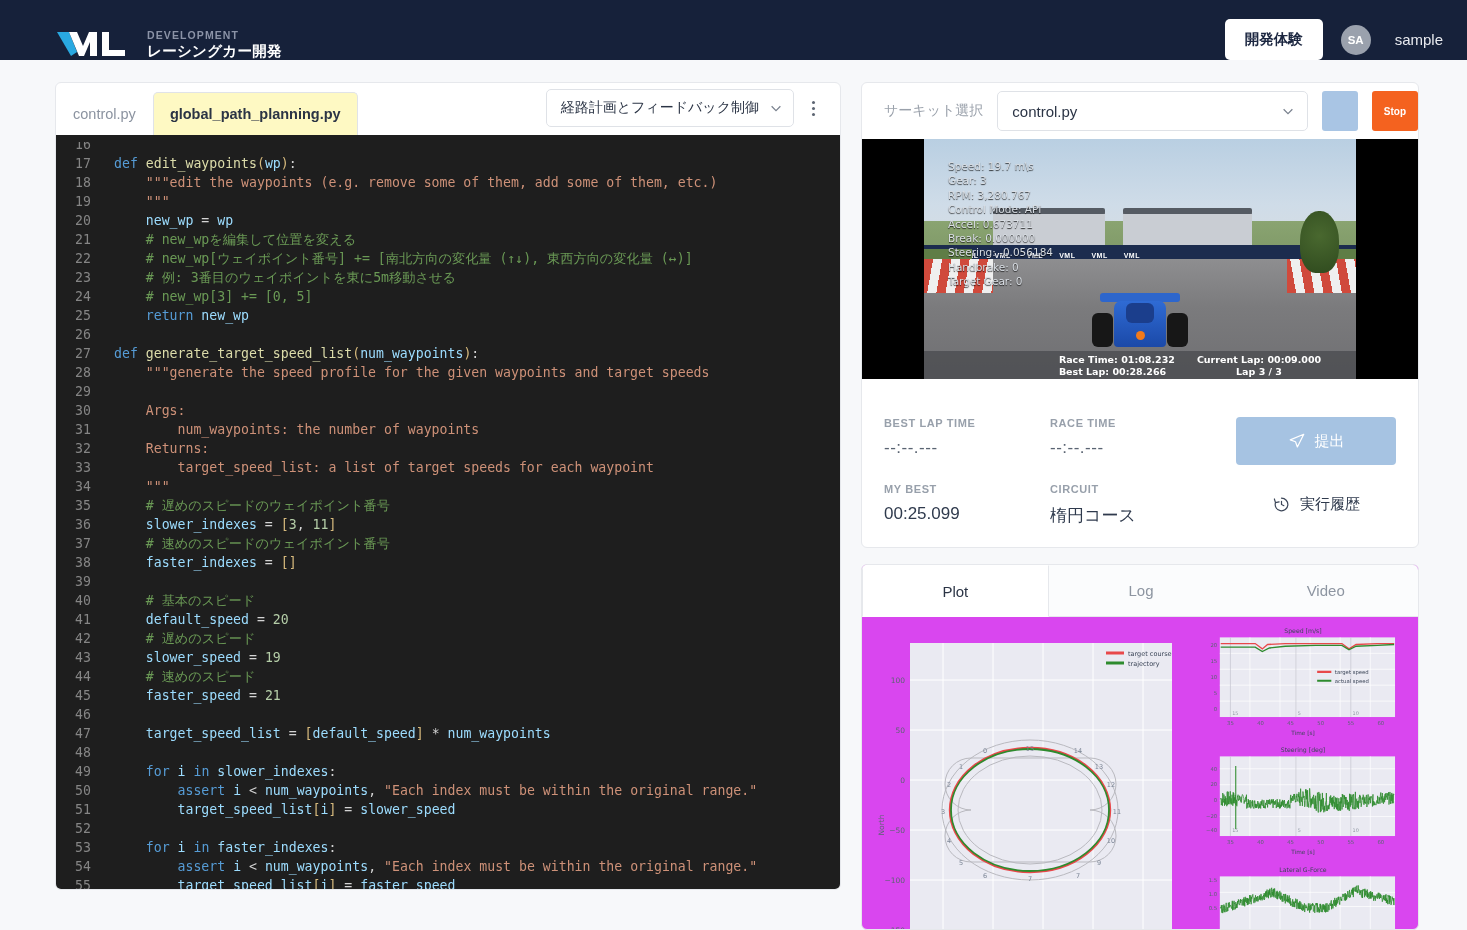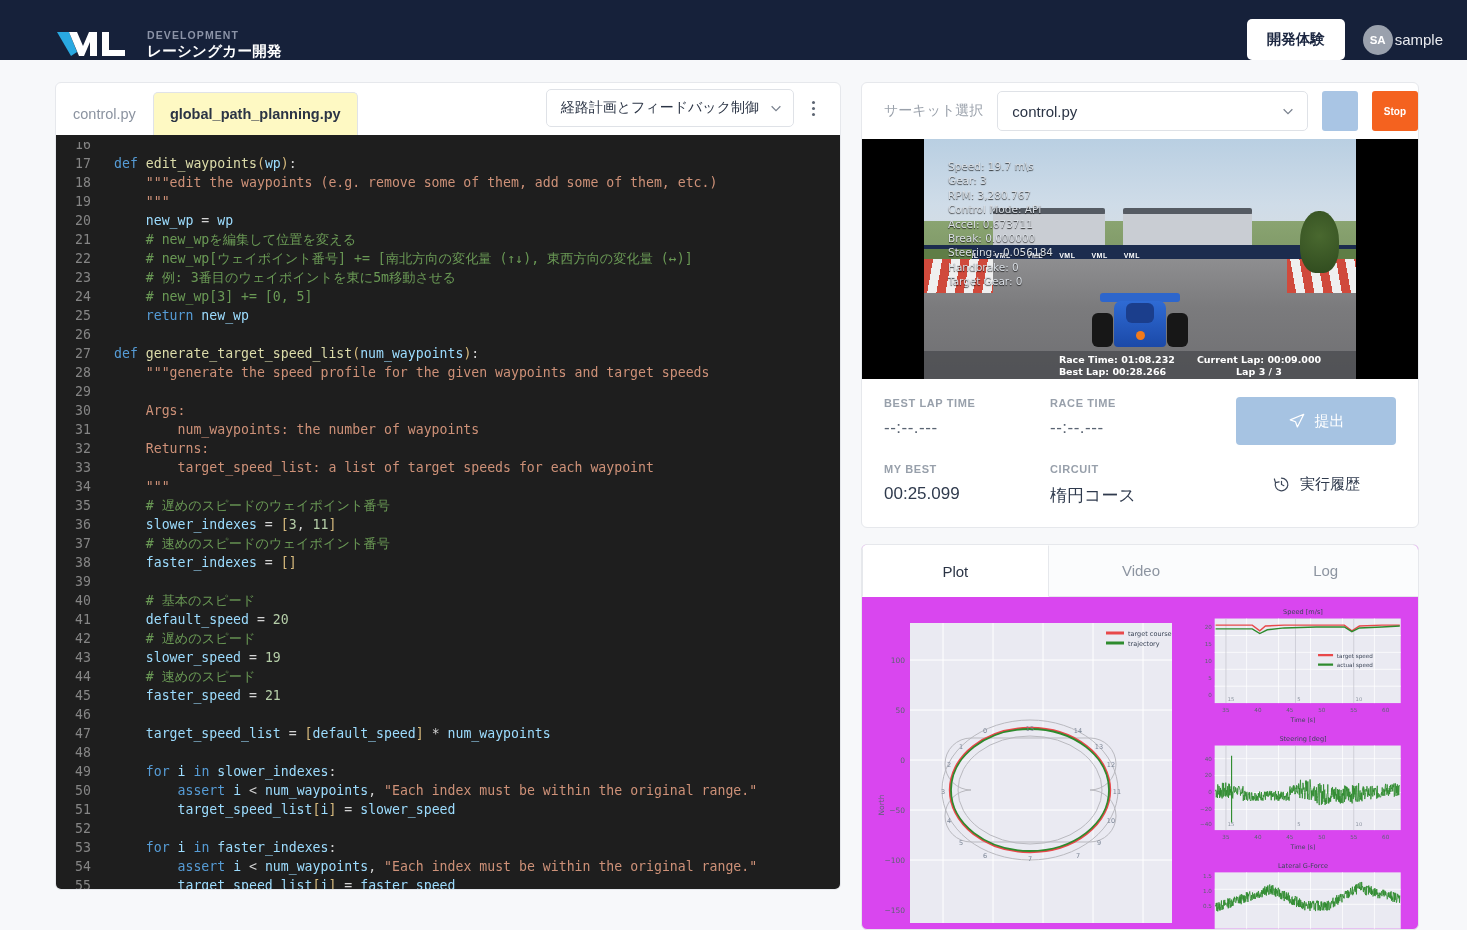--- a/index.html
+++ b/index.html
@@ -33,21 +33,21 @@
   }
   .header-right {
     margin-left: auto; display: flex; align-items: center; gap: 18px;
   }
   .exp-btn {
     background: #ffffff; color: #1b2640; border: none;
     font-size: 14.5px; font-weight: 700;
     padding: 11px 20px; border-radius: 5px; cursor: pointer;
     font-family: "Liberation Sans", sans-serif;
   }
-  .user-wrap { display: flex; align-items: center; gap: 2px; }
+  .user-wrap { display: flex; align-items: center; gap: 24px; }
   .avatar {
     width: 30px; height: 30px; border-radius: 50%;
     background: #9aa1ad; color: #fff;
     display: flex; align-items: center; justify-content: center;
     font-size: 11.5px; font-weight: 600;
   }
   .user-name { color: #e8eaef; font-size: 15px; }
 
   
   .main {
@@ -257,20 +257,21 @@
   .tb-cell { white-space: nowrap; }
   .tb-right { text-align:center; }
 
   
   .stats {
     padding: 18px 22px 20px 22px;
     display: grid;
     grid-template-columns: 1fr 1fr 180px;
     row-gap: 18px;
     align-items: start;
+    margin-top: 20px;
   }
   .stat-label {
     font-size: 11px; font-weight: 700; letter-spacing: .6px; color: #98a0ab;
     margin-bottom: 9px;
   }
   .stat-value { font-size: 17px; color: #2f3a4d; }
   .stat-value.dim { color:#5a6472; letter-spacing:.5px; }
   .submit-btn {
     background: #a6c3e2; color:#fff; border:none; border-radius:4px;
     height: 48px; width: 160px;
@@ -513,22 +514,22 @@
             <path d="M12 8 L12 12 L15 13.5" fill="none" stroke="#3c4658" stroke-width="1.5" stroke-linecap="round"></path>
           </svg>
           <span>実行履歴</span>
         </button>
       </div>
     </div>
 
     <div class="plot-card">
       <div class="plot-tabs">
         <div class="ptab active">Plot</div>
+        <div class="ptab">Log</div>
         <div class="ptab">Video</div>
-        <div class="ptab">Log</div>
       </div>
       <div class="plot-body">
 
         <div class="plot-left">
           <svg width="318" height="330" viewBox="0 0 318 330">
             <rect x="42" y="18" width="262" height="300" fill="#eaeaf2"></rect>
             <g stroke="#ffffff" stroke-width="1">
               <line x1="42" y1="55" x2="304" y2="55"></line>
               <line x1="42" y1="105" x2="304" y2="105"></line>
               <line x1="42" y1="155" x2="304" y2="155"></line>

